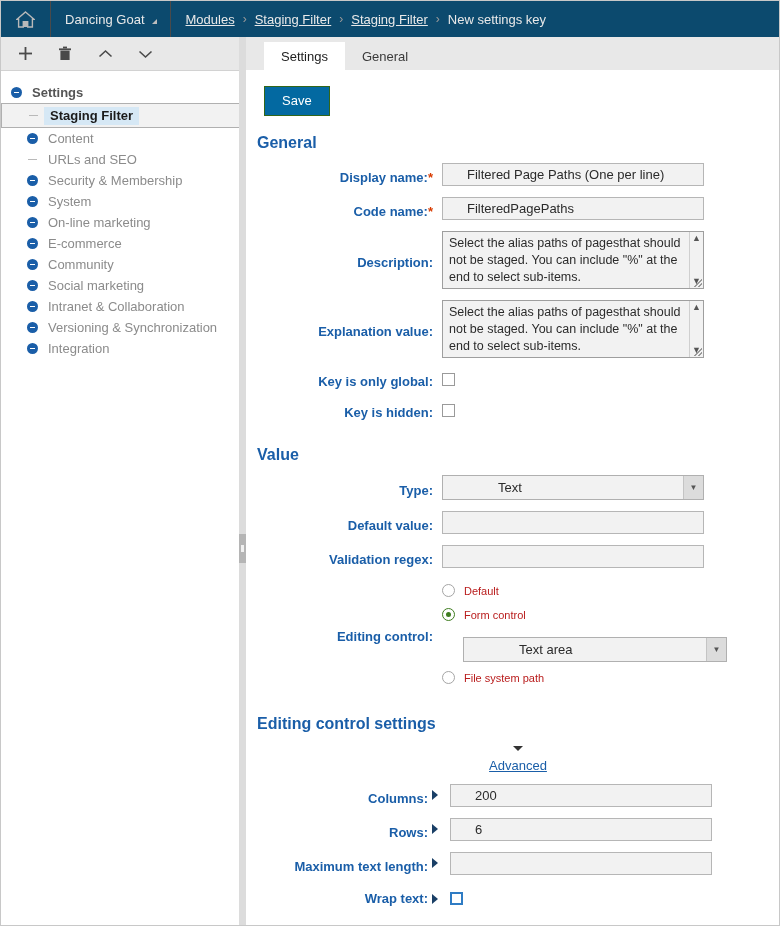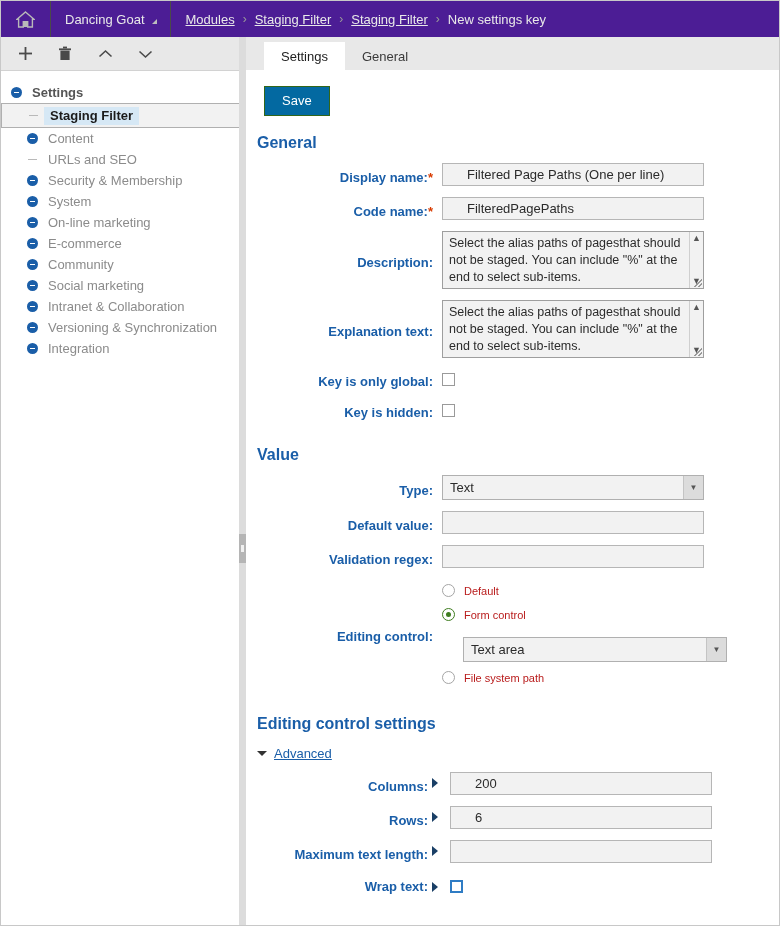--- a/index.html
+++ b/index.html
@@ -21,21 +21,21 @@
     height: 926px;
     border: 1px solid #c8c8c8;
     box-sizing: border-box;
     overflow: hidden;
     background: #fff;
   }
 
   
   .topbar {
     height: 36px;
-    background: #4c1d95;
+    background: #0c4a6e;
     display: flex;
     align-items: stretch;
     color: #e6e6e6;
   }
   .home-cell {
     width: 49px;
     display: flex;
     align-items: center;
     justify-content: center;
     border-right: 1px solid #4a4a4a;
@@ -314,20 +314,21 @@
     height: 25px;
     box-sizing: border-box;
     border: 1px solid #b0b0b0;
     background: #f2f2f2;
     display: flex;
     align-items: center;
     font-size: 13px;
     color: #2b2b2b;
     cursor: pointer;
     position: relative;
+    padding-left: 48px;
   }
   .sel .val { padding-left: 7px; flex: 1; }
   .sel .arw {
     width: 19px; height: 100%;
     background: #dcdcdc;
     border-left: 1px solid #c4c4c4;
     display: flex; align-items: center; justify-content: center;
     font-size: 8px; color: #555;
   }
   .sel.wide { width: 264px; }
@@ -359,20 +360,21 @@
     background: #3f7d20;
   }
   .rd-label { font-size: 11px; color: #b91c1c; }
   .sub-sel { margin: 11px 0 4px 21px; }
 
   .adv-line {
     display: flex;
     align-items: center;
     gap: 7px;
     padding: 13px 0 0 11px;
+    flex-direction: column;
   }
   .adv-tri {
     width: 0; height: 0;
     border-left: 5px solid transparent;
     border-right: 5px solid transparent;
     border-top: 5px solid #333;
   }
   .adv-link {
     color: #1a5ea8;
     font-size: 13px;
@@ -595,21 +597,21 @@
               <div class="ta-sb">
                 <i>▲</i>
                 <i>▼</i>
               </div>
               <span class="ta-grip"></span>
             </div>
           </div>
         </div>
 
         <div class="frow">
-          <div class="flabel">Explanation text:</div>
+          <div class="flabel">Explanation value:</div>
           <div class="fctl">
             <div class="ta-wrap">
               <div class="ta-text">Select the alias paths of pagesthat should not be staged. You can include "%" at the end to select sub-items.</div>
               <div class="ta-sb">
                 <i>▲</i>
                 <i>▼</i>
               </div>
               <span class="ta-grip"></span>
             </div>
           </div>

